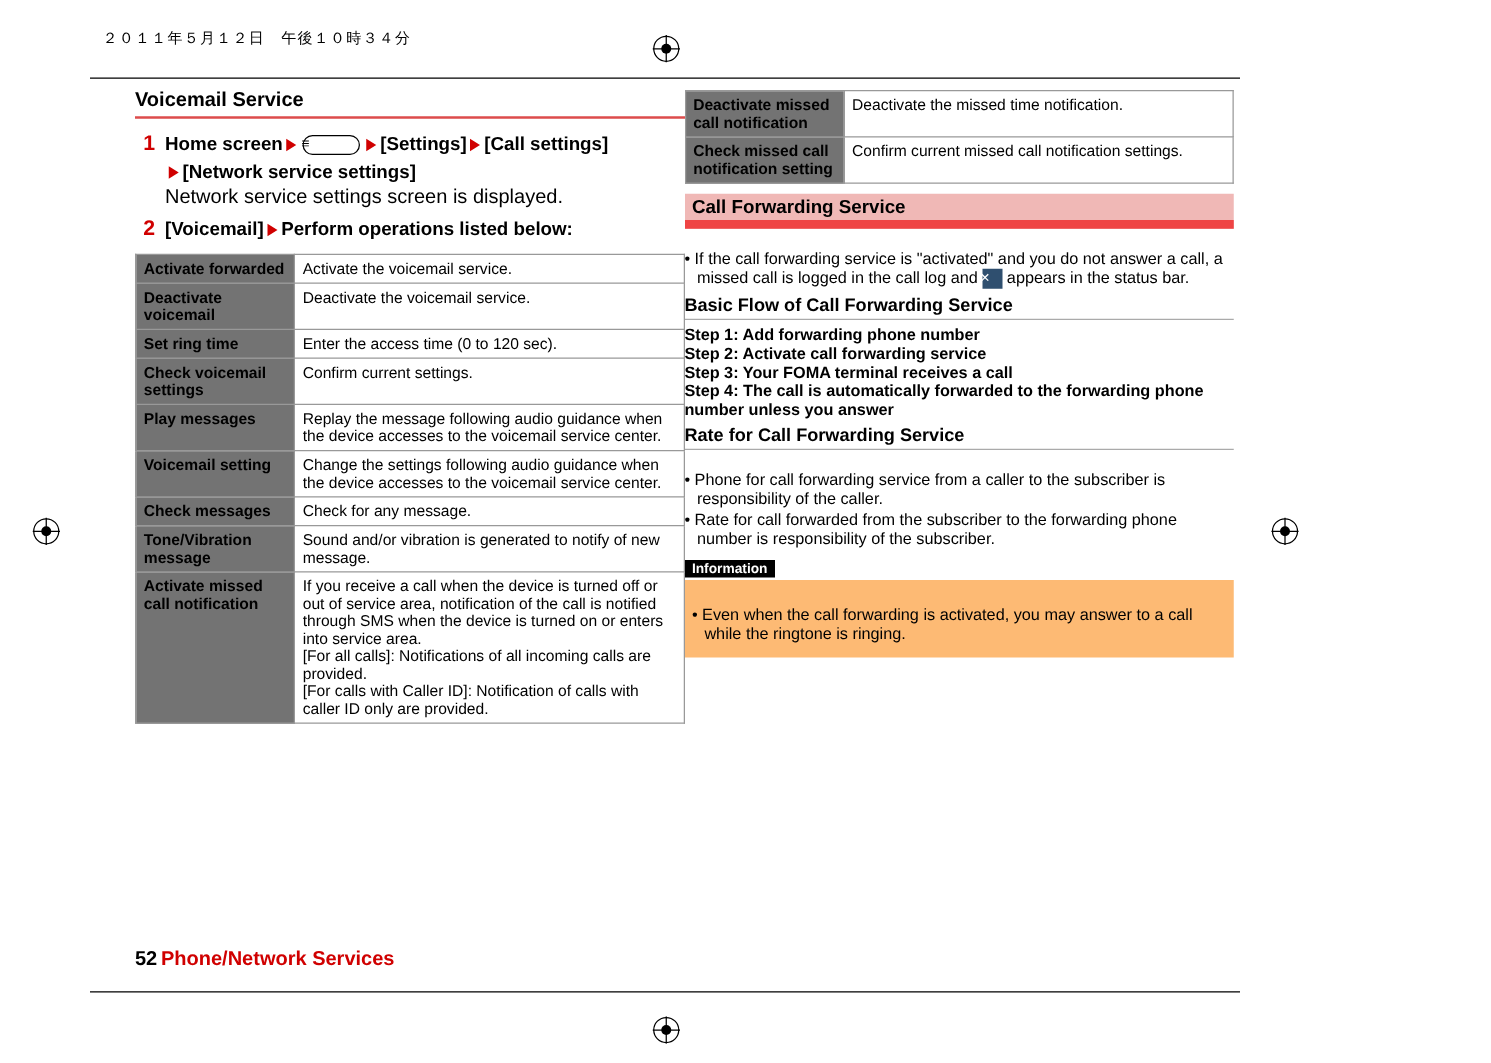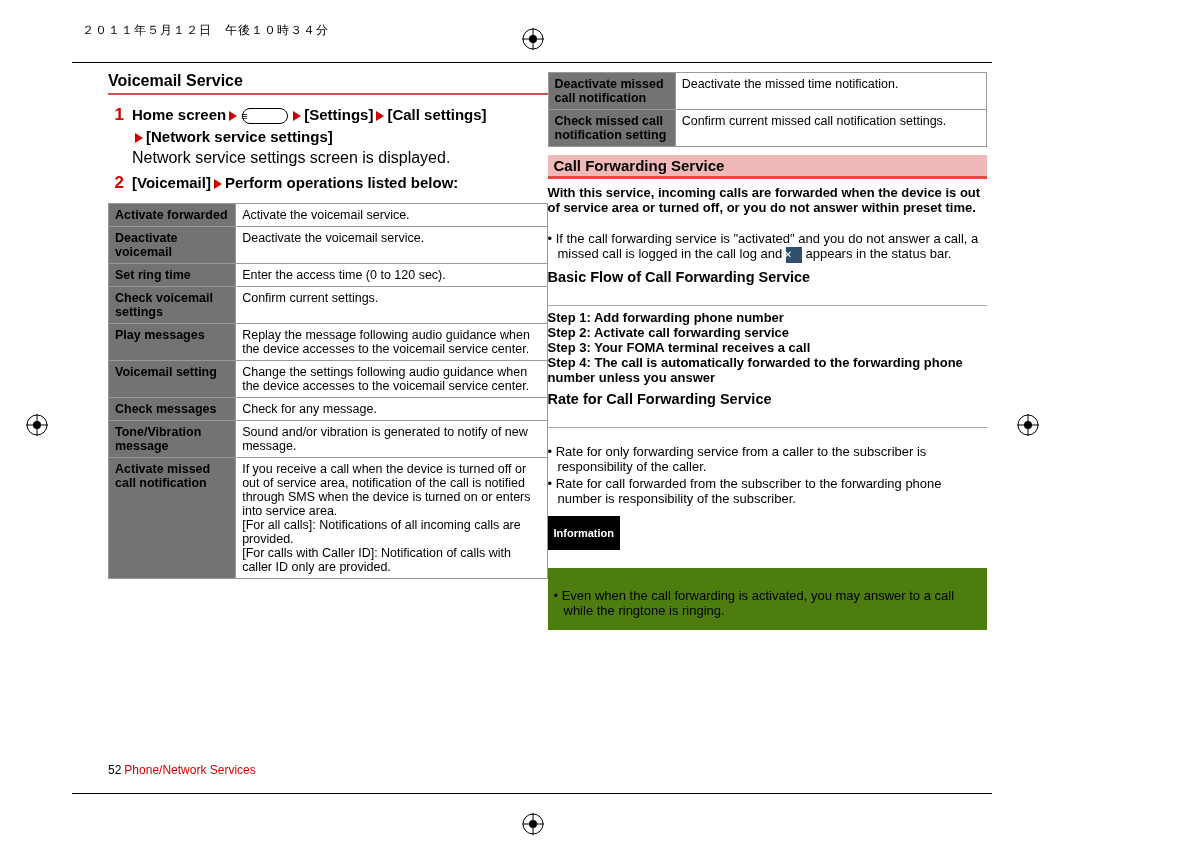--- a/index.html
+++ b/index.html
@@ -17,29 +17,29 @@
   .section-title { font-weight: bold; font-size: 16px; border-bottom: 2px solid #dd4c4c; padding-bottom: 3px; margin-bottom: 10px; }
   .step-line { margin: 0 0 2px 24px; text-indent: -24px; font-weight: bold; font-size: 15px; }
   .step-num { color: #d00000; font-weight: bold; font-size: 17px; margin-right: 8px; display: inline-block; width: 16px; text-align: right; }
   .arrow-r { display: inline-block; width: 0; height: 0; border-top: 5px solid transparent; border-bottom: 5px solid transparent; border-left: 8px solid #d00000; margin: 0 3px; vertical-align: middle; }
   .menu-key { display: inline-block; width: 46px; height: 16px; border: 1px solid #000; border-radius: 8px; vertical-align: middle; margin: 0 2px; position: relative; }
   .menu-key::after { content: "≡"; font-size: 11px; position: absolute; left: 50%; top: 50%; transform: translate(-50%, -54%); letter-spacing: -1px; }
   .step-sub { font-weight: normal; font-size: 16px; margin: 2px 0 6px 24px; }
   .tbl { width: 100%; border-collapse: collapse; font-size: 12.5px; }
   .tbl td { border: 1px solid #999; padding: 4px 6px; vertical-align: top; }
   .tbl td.key { background: #737373; font-weight: bold; width: 29%; }
-  .section-band { background: #f0b8b6; font-weight: bold; font-size: 15px; padding: 2px 6px; margin: 8px 0 6px; border-bottom: 3px solid #ef4444; }
+  .section-band { background: #f0b8b6; font-weight: bold; font-size: 15px; padding: 2px 6px; margin: 8px 0 6px; border-bottom: 7px solid #ef4444; }
   .bold-para { font-weight: bold; font-size: 13px; margin-bottom: 4px; }
   ul.bullets { list-style: none; padding: 0; margin: 16px 0 6px 0; }
   ul.bullets li { text-indent: -10px; padding-left: 10px; margin-bottom: 2px; }
   ul.bullets li::before { content: "• "; }
-  .sub-h { font-weight: bold; font-size: 14.5px; margin: 6px 0 4px; border-bottom: 1px solid #aaa; padding-bottom: 20px; }
-  .info-tag { display: inline-block; background: #000; color: #fff; font-size: 11px; padding: 11px 6px; font-weight: bold; margin: 4px 0 18px; }
-  .info-box { background: #4d7c0f; padding: 4px 6px 6px; }
-  .footer { position: absolute; bottom: 73px; left: 108px; font-size: 12px; font-weight: normal; }
+  .sub-h { font-weight: bold; font-size: 14.5px; margin: 6px 0 4px; border-bottom: 1px solid #aaa; padding-bottom: 2px; }
+  .info-tag { display: inline-block; background: #000; color: #fff; font-size: 11px; padding: 1px 6px; font-weight: bold; margin: 4px 0 2px; }
+  .info-box { background: #fdba74; padding: 4px 6px 6px; }
+  .footer { position: absolute; bottom: 73px; left: 108px; font-size: 16px; font-weight: bold; }
   .footer .pg-num { color: #000; }
   .footer .pg-section { color: #d00000; margin-left: 3px; }
   .icon-box { display: inline-block; width: 16px; height: 16px; background: #2f4f6f; vertical-align: middle; position: relative; }
   .icon-box::after { content: "✕"; color: #fff; font-size: 10px; position: absolute; left: 50%; top: 50%; transform: translate(-50%,-52%); }
   .thin-line { border: none; border-top: 1px solid #000; position: absolute; top: 62px; left: 72px; right: 73px; }
   .thin-line-b { border: none; border-top: 1px solid #000; position: absolute; bottom: 56px; left: 72px; right: 73px; }
   .steps-bold p { font-weight: bold; font-size: 13px; }
 </style>
 </head>
 <body>
@@ -154,37 +154,36 @@
             </tr>
         <tr>
               <td class="key">Check missed call notification setting</td>
               <td>Confirm current missed call notification settings.</td>
             </tr>
       </tbody>
         </table>
 
       <div class="section-band">Call Forwarding Service</div>
 
-      <p class="bold-para">With this service, incoming calls are forwarded when the device is out of service area or turned off, or you do not answer within preset time.</p>
 
       <ul class="bullets">
         <li><span>If the call forwarding service is "activated" and you do not answer a call, a missed call is logged in the call log and </span><span class="icon-box"></span><span> appears in the status bar.</span></li>
       </ul>
 
       <div class="sub-h">Basic Flow of Call Forwarding Service</div>
       <div class="steps-bold">
         <p>Step 1: Add forwarding phone number</p>
         <p>Step 2: Activate call forwarding service</p>
         <p>Step 3: Your FOMA terminal receives a call</p>
         <p>Step 4: The call is automatically forwarded to the forwarding phone number unless you answer</p>
       </div>
 
       <div class="sub-h">Rate for Call Forwarding Service</div>
       <ul class="bullets">
-        <li>Rate for only forwarding service from a caller to the subscriber is responsibility of the caller.</li>
+        <li>Phone for call forwarding service from a caller to the subscriber is responsibility of the caller.</li>
         <li>Rate for call forwarded from the subscriber to the forwarding phone number is responsibility of the subscriber.</li>
       </ul>
 
       <span class="info-tag">Information</span>
       <div class="info-box">
         <ul class="bullets">
           <li>Even when the call forwarding is activated, you may answer to a call while the ringtone is ringing.</li>
         </ul>
       </div>
     </div>

